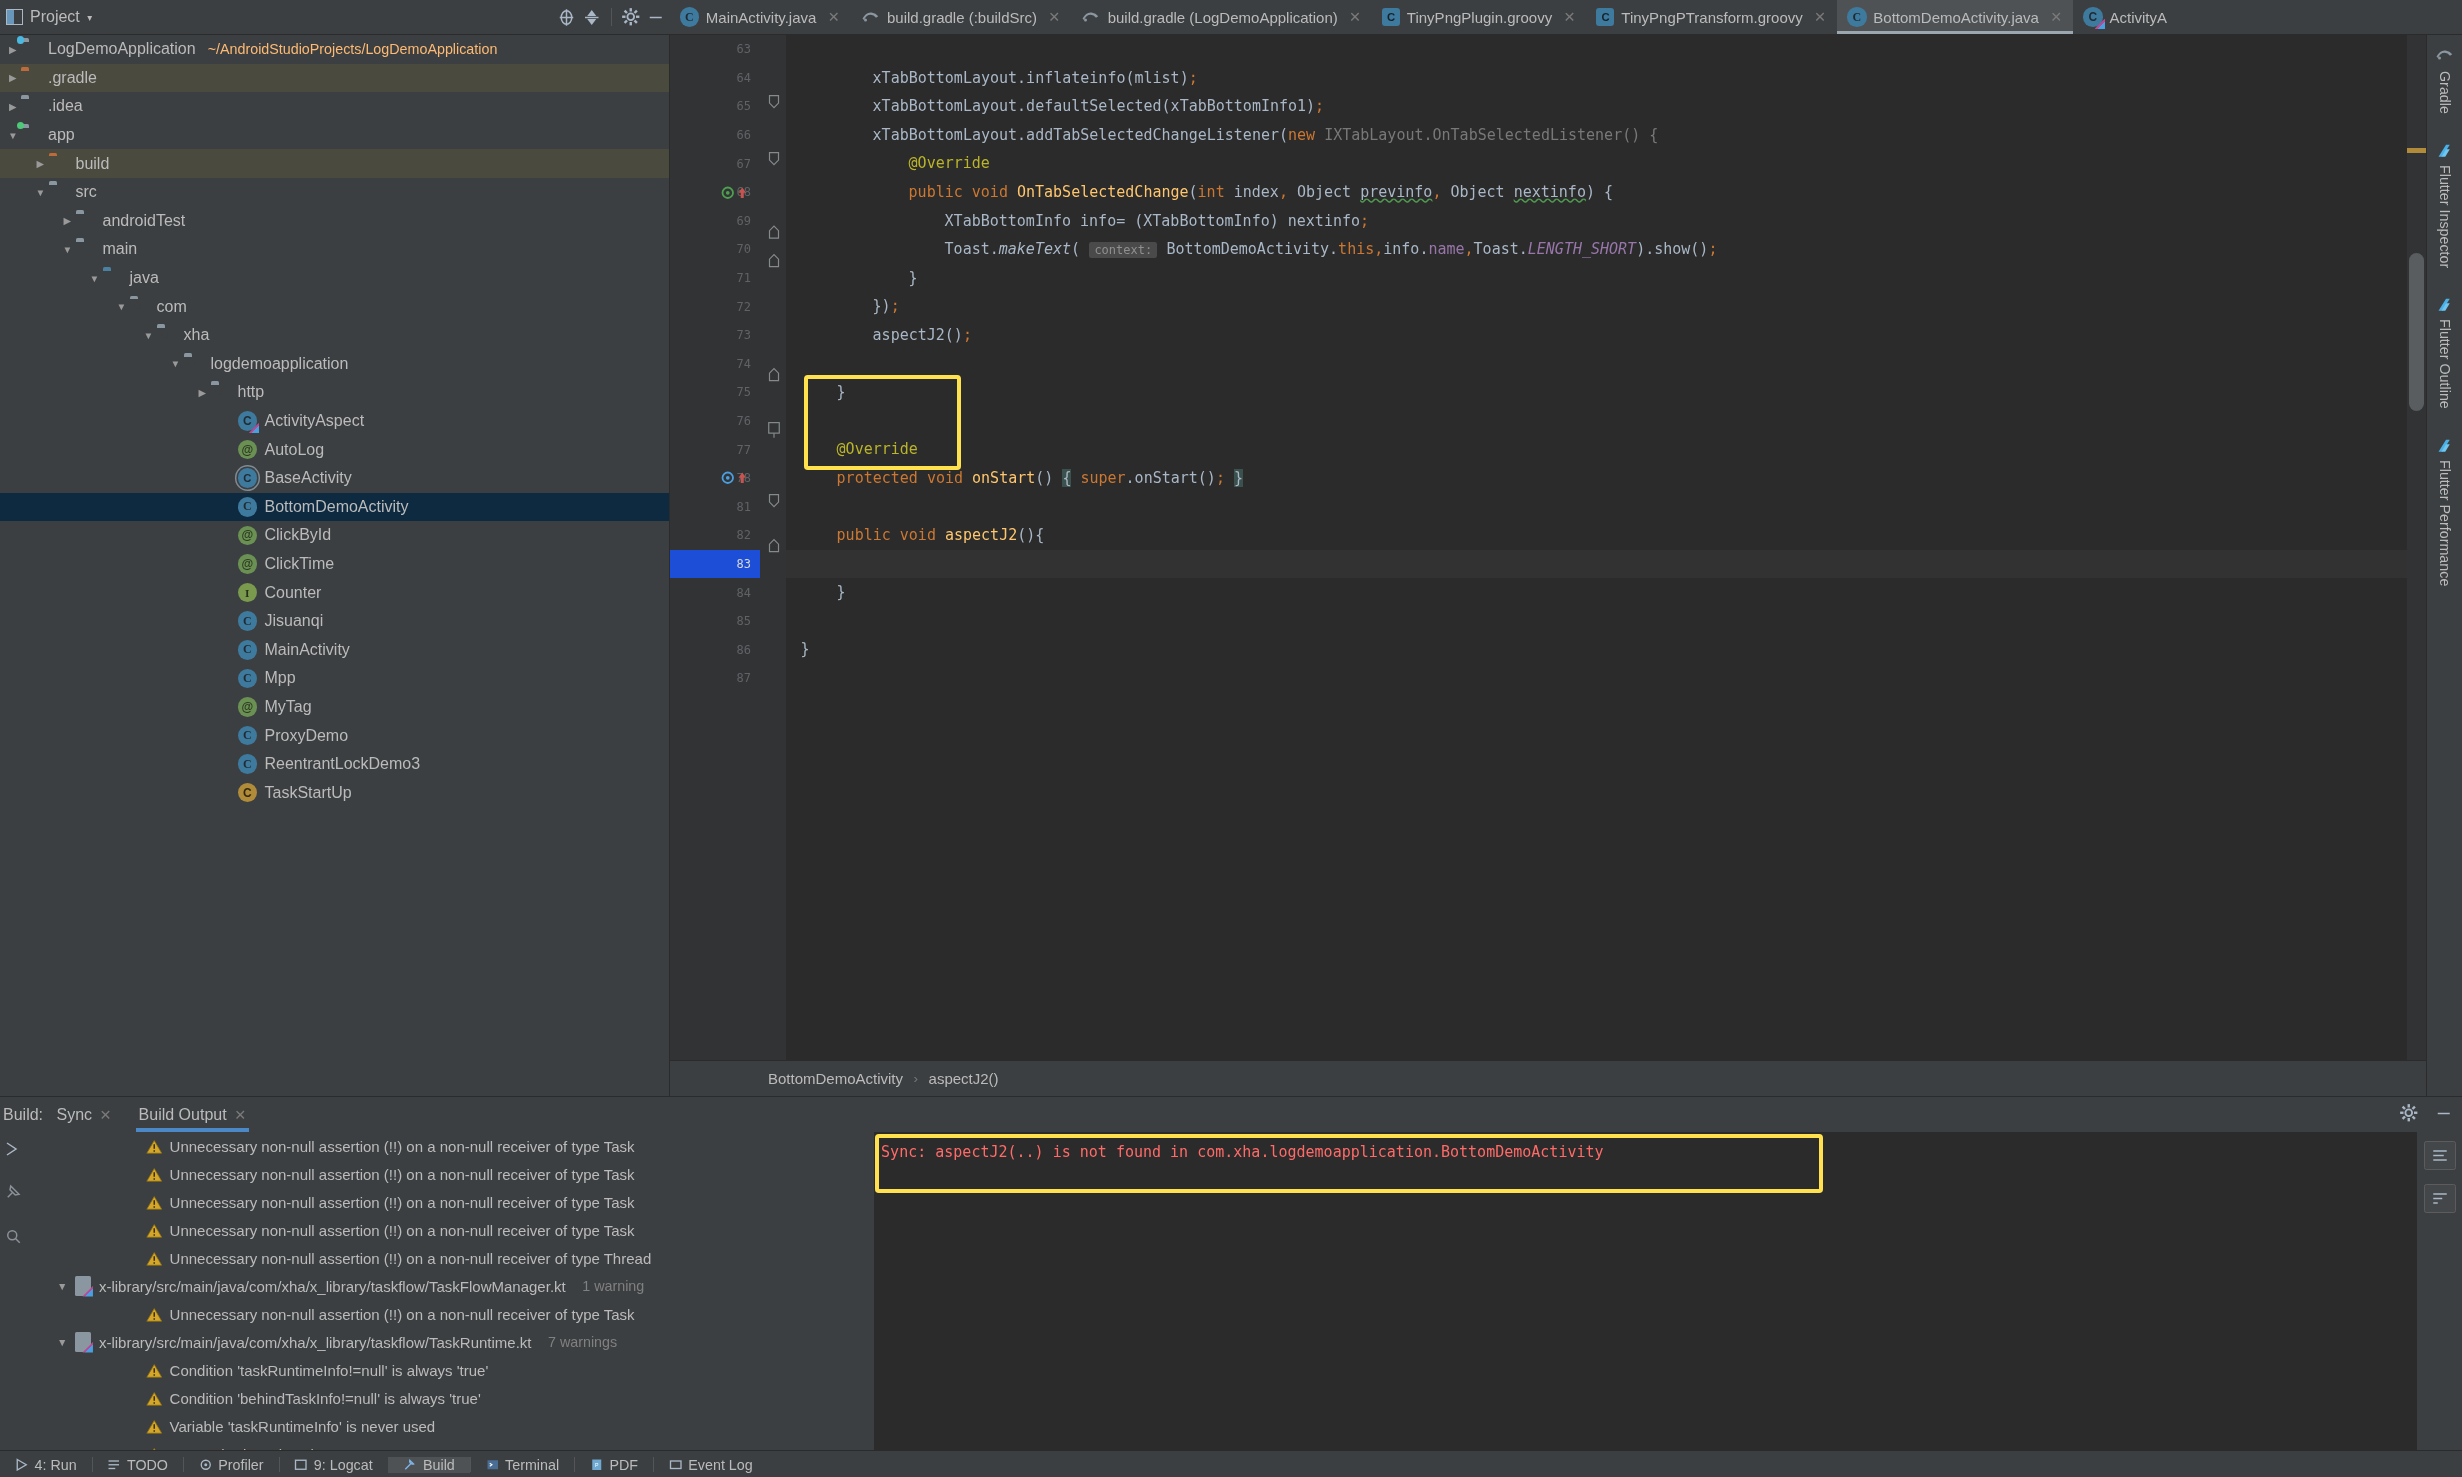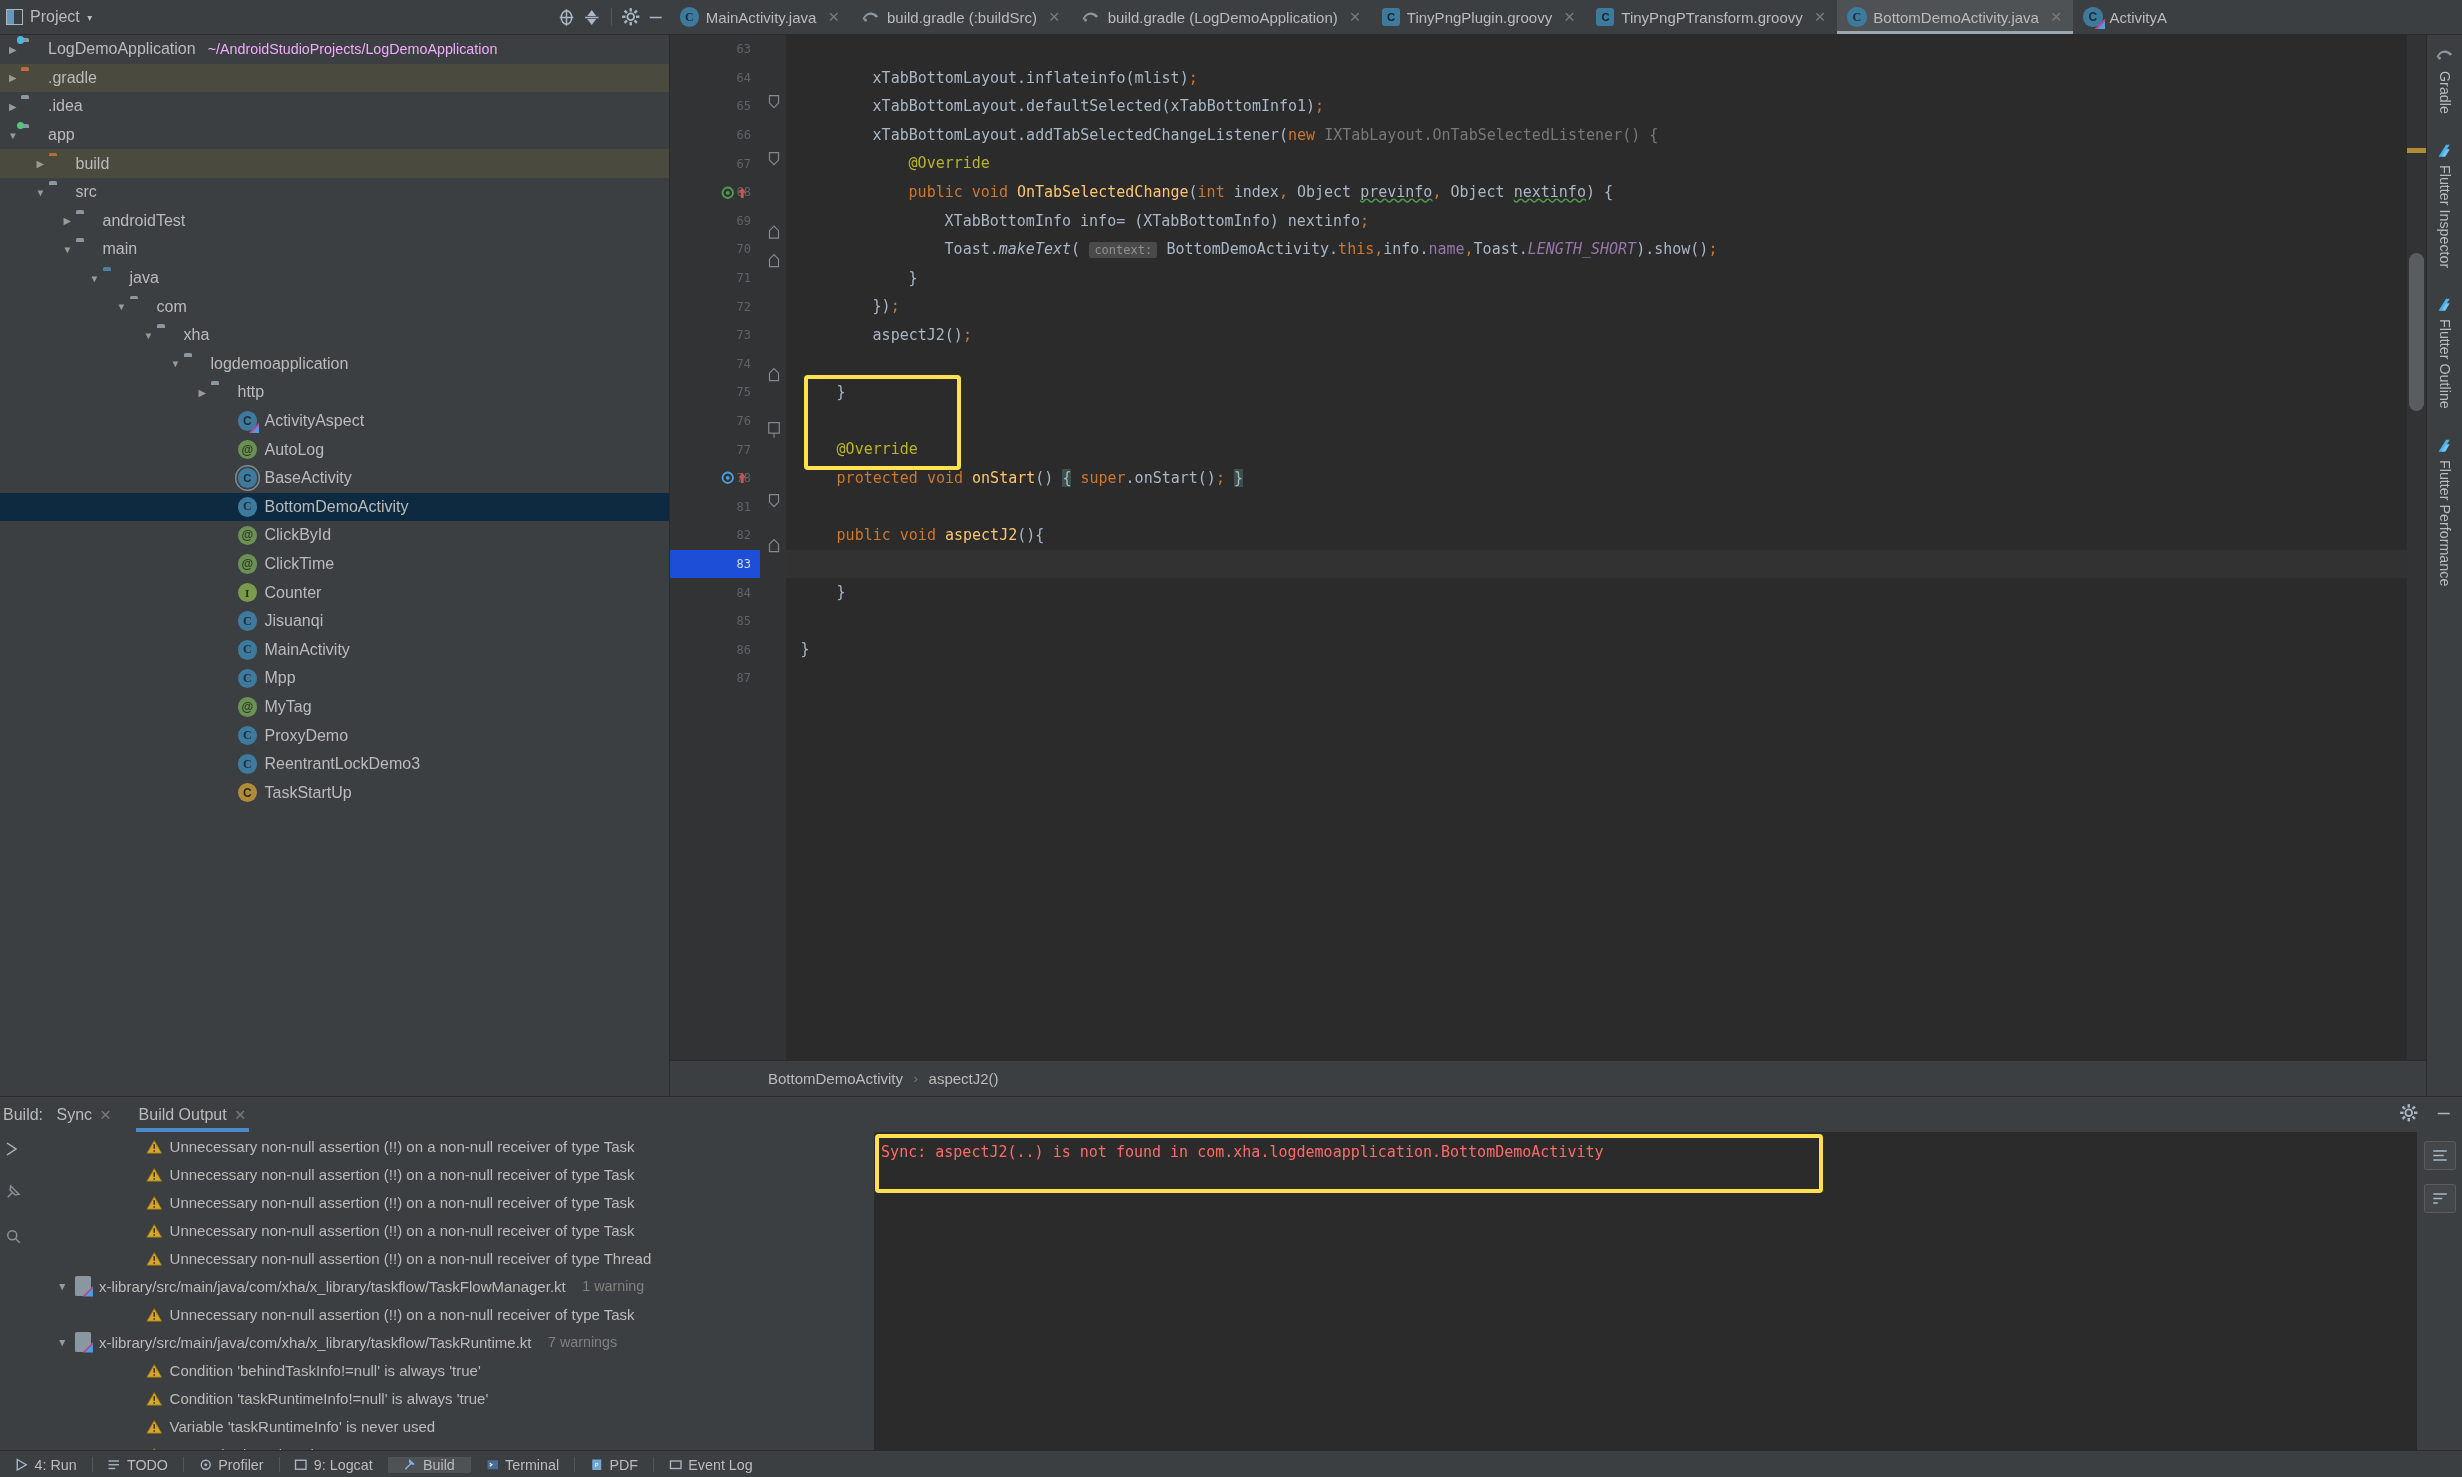--- a/index.html
+++ b/index.html
@@ -75,21 +75,21 @@
 
   .tree{
     width:669px;flex:0 0 669px;background:#3c3f41;overflow:hidden;position:relative;
     border-right:0.8px solid #2b2b2b;
   }
   .trow{display:flex;align-items:center;height:28.6px;font-size:16px;color:#bbbbbb;white-space:nowrap;padding-right:4.5px;}
   .trow.hl{background:#4b4a3f;}
   .trow.sel{background:#0d2a40;}
   .tw{width:16.5px;flex:0 0 16.5px;text-align:center;color:#9a9a9a;font-size:9.8px;}
   .tlabel{margin-left:7.5px;}
-  .tpath{margin-left:12px;color:#f0abfc;font-size:14.3px;}
+  .tpath{margin-left:12px;color:#fdba74;font-size:14.3px;}
 
   .editor{flex:1 1 auto;display:flex;flex-direction:column;min-width:0;background:#2b2b2b;position:relative;}
   .edbody{flex:1 1 auto;display:flex;min-height:0;position:relative;background:#2b2b2b;}
   .gutter{width:90px;flex:0 0 90px;background:#313335;position:relative;}
   .gline{height:28.6px;display:flex;align-items:center;justify-content:flex-end;padding-right:9px;
     font-family:"DejaVu Sans Mono",monospace;font-size:12px;color:#606366;}
   .gline.cur{color:#d8d8d8;background:#1d4ed8;}
   .codecol{flex:1 1 auto;position:relative;min-width:0;background:#2b2b2b;overflow:hidden;}
   .foldstrip{position:absolute;left:0;top:0;bottom:0;width:25.6px;background:#313335;}
   .code{position:absolute;left:25.6px;top:0;right:0;bottom:0;
@@ -642,29 +642,29 @@
             </span>
             <span>x-library/src/main/java/com/xha/x_library/taskflow/TaskRuntime.kt</span>
             <span class="bl-count">7 warnings</span>
           </div>
           <div class="bl-row" style="padding-left: 120px;">
             <span class="warn-ic"><svg width="16.5" height="15" viewBox="0 0 22 20">
                 <polygon points="11,2 21,19 1,19" fill="#d4a62a" stroke="#8a6c10" stroke-width="1"></polygon>
                 <rect x="10" y="7" width="2" height="6" fill="#3b2f08"></rect>
                 <rect x="10" y="15" width="2" height="2" fill="#3b2f08"></rect>
               </svg></span>
+            <span>Condition 'taskRuntimeInfo!=null' is always 'true'</span>
+          </div>
+          <div class="bl-row" style="padding-left: 120px;">
+            <span class="warn-ic"><svg width="16.5" height="15" viewBox="0 0 22 20">
+                <polygon points="11,2 21,19 1,19" fill="#d4a62a" stroke="#8a6c10" stroke-width="1"></polygon>
+                <rect x="10" y="7" width="2" height="6" fill="#3b2f08"></rect>
+                <rect x="10" y="15" width="2" height="2" fill="#3b2f08"></rect>
+              </svg></span>
             <span>Condition 'behindTaskInfo!=null' is always 'true'</span>
-          </div>
-          <div class="bl-row" style="padding-left: 120px;">
-            <span class="warn-ic"><svg width="16.5" height="15" viewBox="0 0 22 20">
-                <polygon points="11,2 21,19 1,19" fill="#d4a62a" stroke="#8a6c10" stroke-width="1"></polygon>
-                <rect x="10" y="7" width="2" height="6" fill="#3b2f08"></rect>
-                <rect x="10" y="15" width="2" height="2" fill="#3b2f08"></rect>
-              </svg></span>
-            <span>Condition 'taskRuntimeInfo!=null' is always 'true'</span>
           </div>
           <div class="bl-row" style="padding-left: 120px;">
             <span class="warn-ic"><svg width="16.5" height="15" viewBox="0 0 22 20">
                 <polygon points="11,2 21,19 1,19" fill="#d4a62a" stroke="#8a6c10" stroke-width="1"></polygon>
                 <rect x="10" y="7" width="2" height="6" fill="#3b2f08"></rect>
                 <rect x="10" y="15" width="2" height="2" fill="#3b2f08"></rect>
               </svg></span>
             <span>Variable 'taskRuntimeInfo' is never used</span>
           </div>
           <div class="bl-row" style="padding-left: 120px;">

